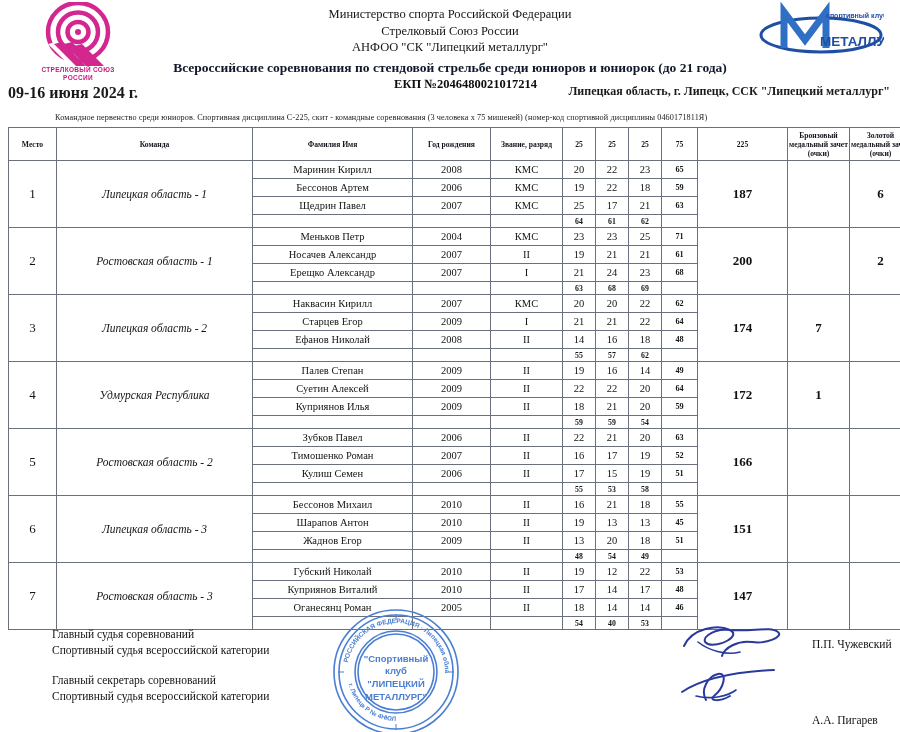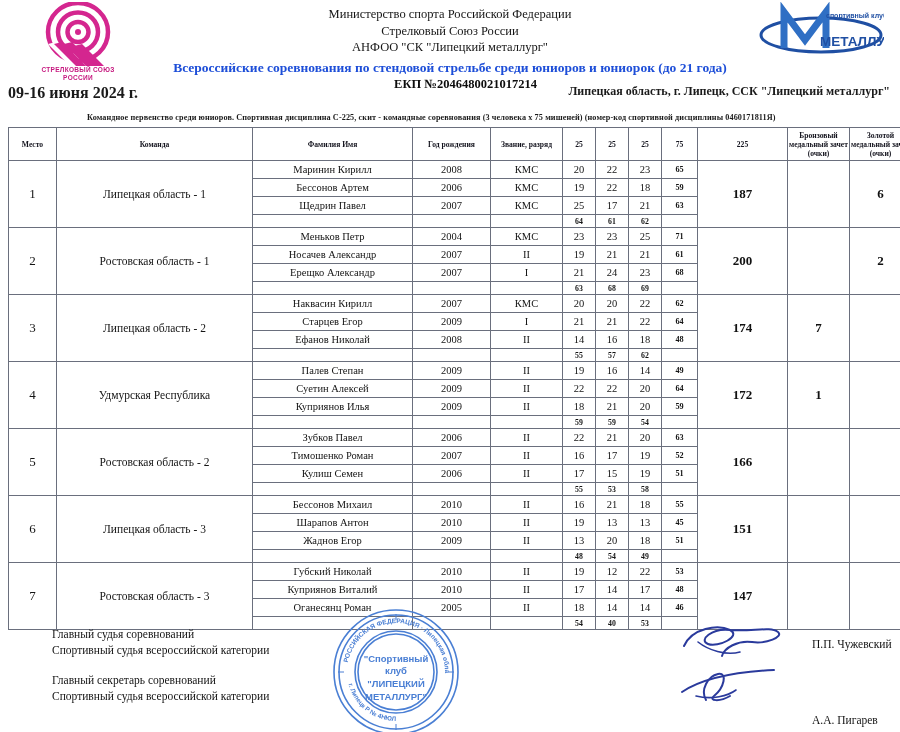--- a/index.html
+++ b/index.html
@@ -35,21 +35,21 @@
   .org-line {
     font-size: 12.5px;
     line-height: 16.5px;
     color: #161616;
   }
   .title-main {
     font-size: 13.5px;
     font-weight: bold;
     line-height: 17px;
     margin-top: 3px;
-    color: #1d4ed8;
+    color: #0f172a;
   }
   .title-ekp {
     font-size: 12.5px;
     font-weight: bold;
     line-height: 16px;
     color: #0d0d0d;
     padding-left: 31px;
   }
   .date-left {
     position: absolute;
@@ -94,24 +94,23 @@
     width: 126px;
     height: 60px;
   }
 
   
   .section-caption {
     position: absolute;
     top: 113px;
     left: 55px;
     font-size: 8.2px;
-    font-weight: bold;
+    font-weight: normal;
     color: #1b1b1b;
     letter-spacing: .1px;
-    margin-left: 32px;
   }
 
   
   .tbl-wrap {
     position: absolute;
     top: 127px;
     left: 8px;
     width: 884px;
   }
   table.results {
@@ -146,20 +145,21 @@
   .c-bronze  { width: 62px; }
   .c-gold    { width: 62px; }
 
   td.place {
     font-size: 13px;
     color: #141414;
   }
   td.team {
     font-size: 11.5px;
     color: #141414;
+    font-style: italic;
   }
   td.athlete {
     font-size: 10.5px;
     text-align: left;
     padding-left: 5px;
     height: 17px;
     color: #141414;
   }
   td.year, td.rank {
     font-size: 10.5px;

